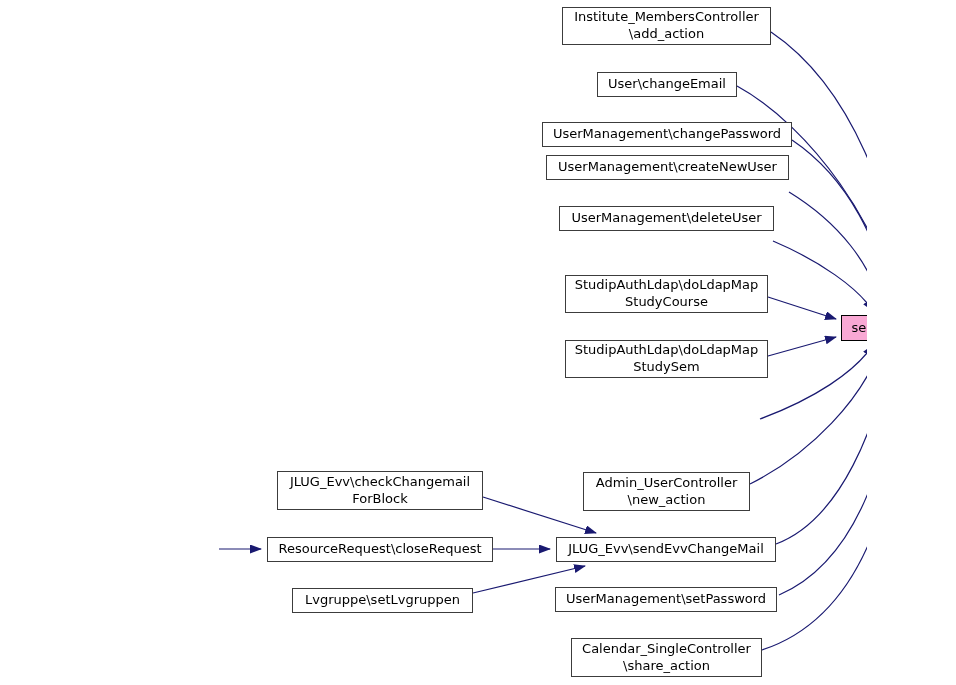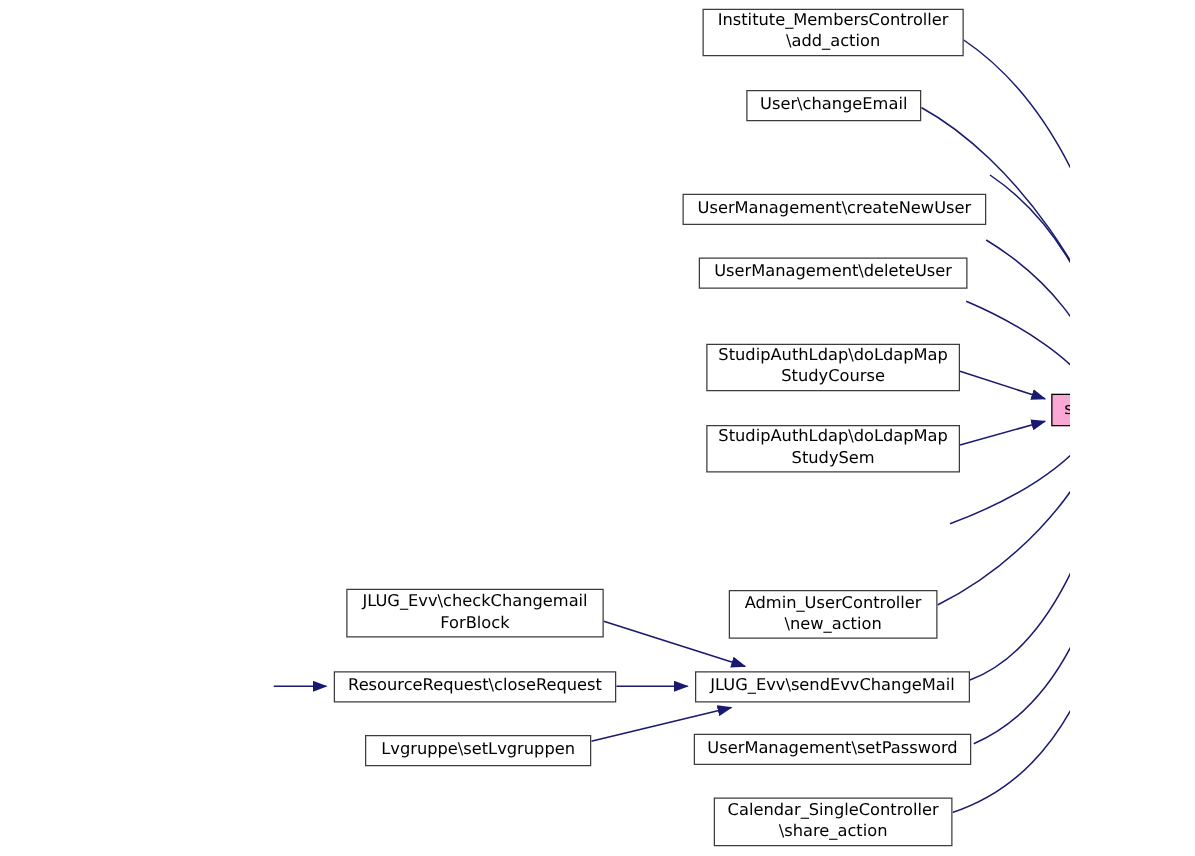--- a/index.html
+++ b/index.html
@@ -3,20 +3,21 @@
 <meta charset="utf-8">
 <style>
   html, body { margin: 0; padding: 0; background: #ffffff; }
   .canvas {
     position: relative;
     width: 856px;
     height: 685px;
     background: #ffffff;
     font-family: "DejaVu Sans", "Liberation Sans", sans-serif;
     overflow: hidden;
+    padding-left: 11px;
   }
   .edges {
     position: absolute;
     left: 0; top: 0;
     width: 956px; height: 685px;
   }
   .edge {
     fill: none;
     stroke: #191970;
     stroke-width: 1.2;
@@ -69,20 +70,21 @@
     <path class="edge" marker-end="url(#arrow)" d="M493,549 L550,549"></path>
     <path class="edge" marker-end="url(#arrow)" d="M473,593 L585,566"></path>
     <path class="edge" marker-end="url(#arrow)" d="M219,549 L261,549"></path>
   </svg>
 
   <div class="node" style="left:562px;top:7px;width:209px;height:38px">Institute_MembersController
 \add_action</div>
 
   <div class="node" style="left:597px;top:72px;width:140px;height:25px">User\changeEmail</div>
 
+  <div class="node" style="left:542px;top:122px;width:250px;height:25px">UserManagement\changePassword</div>
 
   <div class="node" style="left:546px;top:155px;width:243px;height:25px">UserManagement\createNewUser</div>
 
   <div class="node" style="left:559px;top:206px;width:215px;height:25px">UserManagement\deleteUser</div>
 
   <div class="node" style="left:565px;top:275px;width:203px;height:38px">StudipAuthLdap\doLdapMap
 StudyCourse</div>
 
   <div class="node" style="left:565px;top:340px;width:203px;height:38px">StudipAuthLdap\doLdapMap
 StudySem</div>

